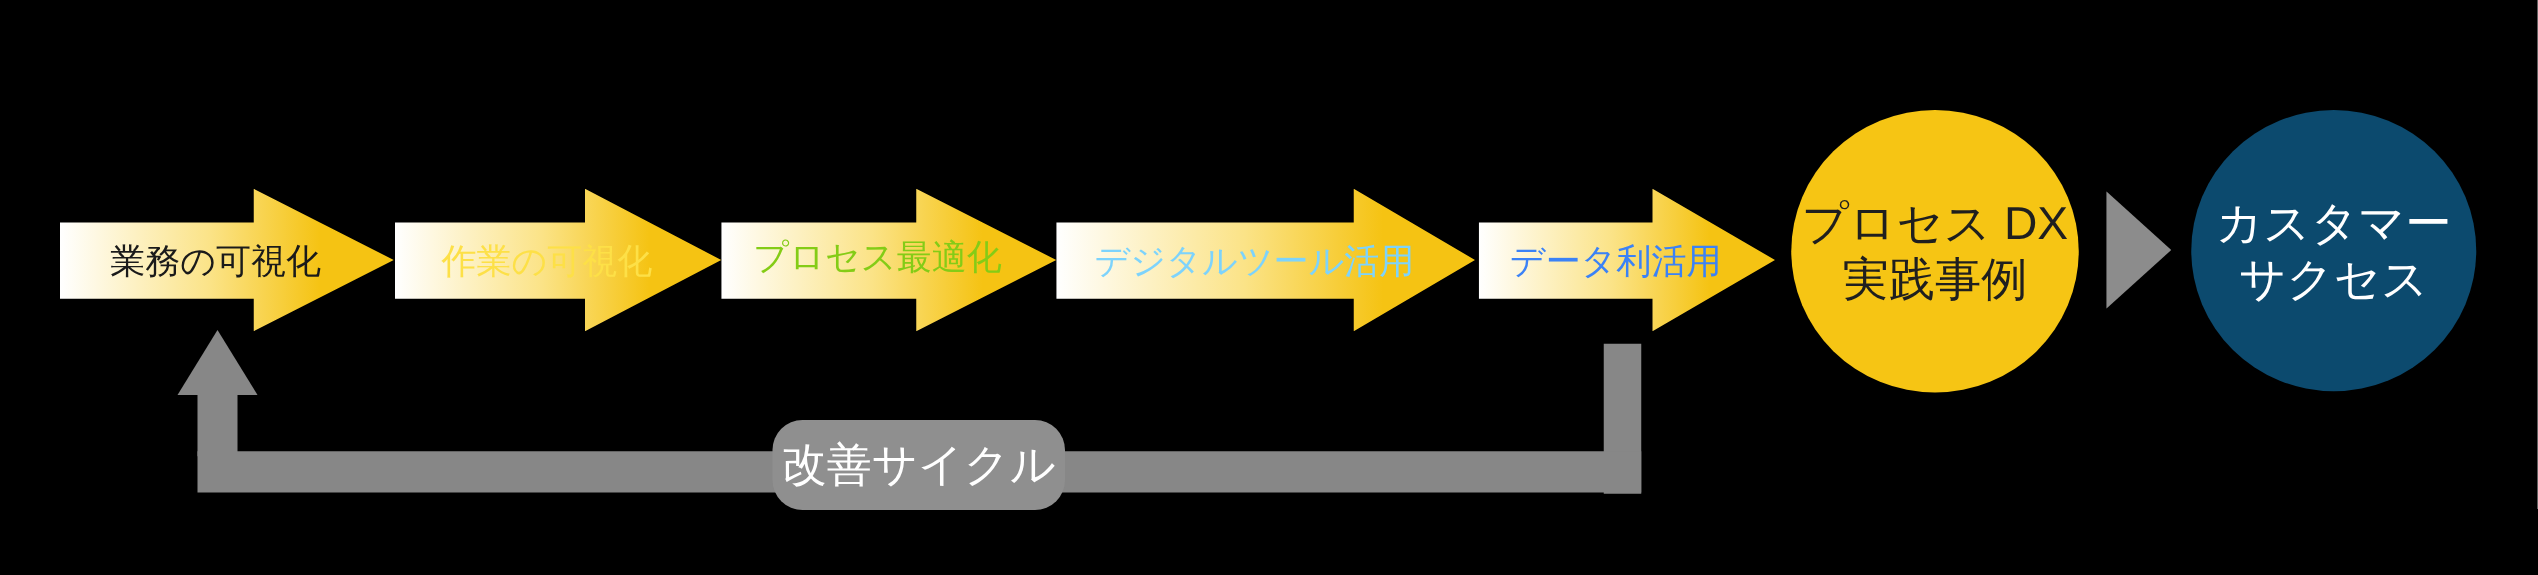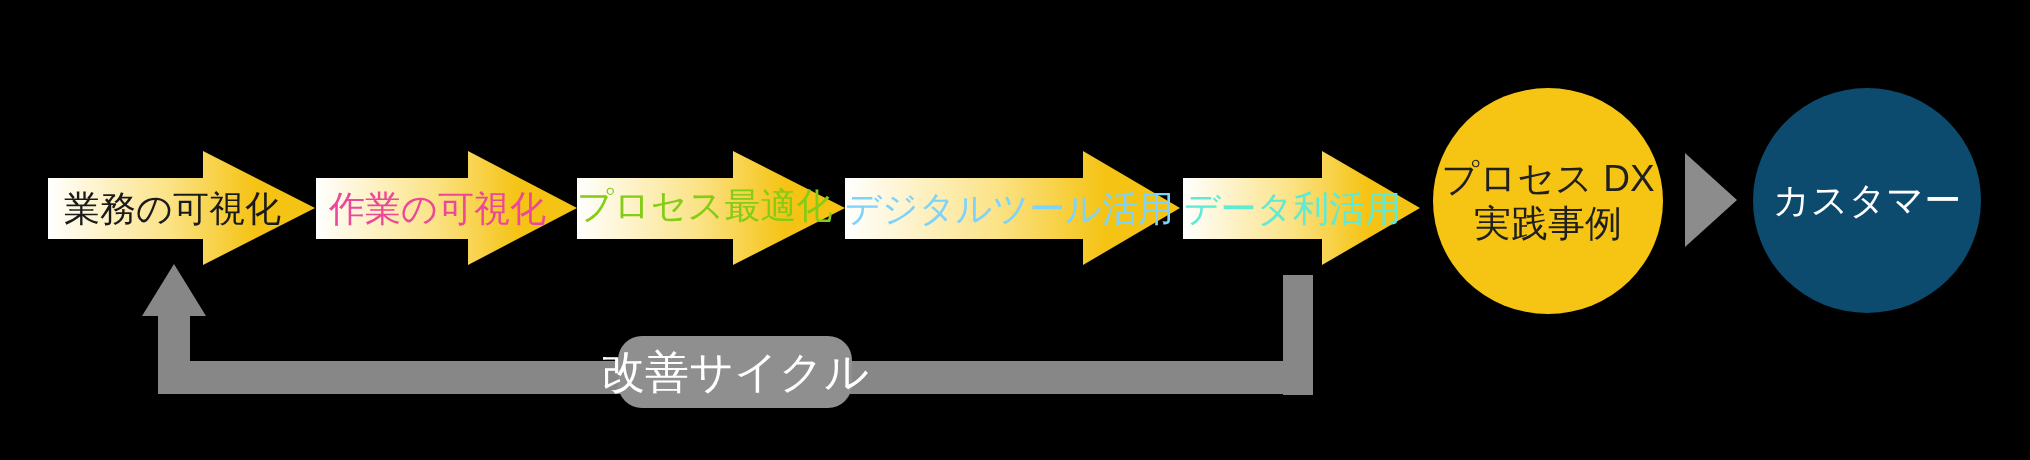--- a/index.html
+++ b/index.html
@@ -12,21 +12,21 @@
   }
   
   .arrow-svg{position:absolute;top:151px;height:114px;display:block;}
   .a1{left:48px;width:267px;}
   .a2{left:316px;width:261px;}
   .a3{left:577px;width:268px;}
   .a4{left:845px;width:335px;}
   .a5{left:1183px;width:237px;}
   .arrow-label{
     position:absolute;top:178px;height:61px;line-height:61px;
-    text-align:center;font-size:36px;font-weight:500;white-space:nowrap;
+    text-align:center;font-size:28px;font-weight:500;white-space:nowrap;
     padding-right:18px;box-sizing:border-box;
   }
   .t1{left:48px;width:267px;}
   .t2{left:316px;width:261px;}
   .t3{left:577px;width:268px;}
   .t4{left:845px;width:335px;}
   .t5{left:1183px;width:237px;}
   
   .circle{
     position:absolute;border-radius:50%;
@@ -44,21 +44,21 @@
   .cyc-vleft{position:absolute;left:158px;top:315px;width:32px;height:50px;}
   .cyc-head{
     position:absolute;left:142px;top:264px;width:0;height:0;
     border-left:32px solid transparent;border-right:32px solid transparent;
     border-bottom:52px solid #878787;
   }
   .cyc-badge{
     position:absolute;left:618px;top:336px;width:234px;height:72px;
     border-radius:24px;display:flex;align-items:center;justify-content:center;
   }
-  .cyc-badge span{font-size:44px;font-weight:500;white-space:nowrap;}
+  .cyc-badge span{font-size:36px;font-weight:500;white-space:nowrap;}
 </style>
 </head>
 <body>
 
 <div class="stage" style="background-color: rgb(0, 0, 0);">
 
   <svg width="0" height="0" style="position:absolute" aria-hidden="true">
     <defs>
       <linearGradient id="goldGrad" x1="0" y1="0" x2="1" y2="0">
         <stop offset="0%" stop-color="#ffffff"></stop>
@@ -70,51 +70,52 @@
   </svg>
 
   <svg class="arrow-svg a1" viewBox="0 0 267 114" preserveAspectRatio="none">
     <polygon points="0,27 155,27 155,0 267,57 155,114 155,88 0,88" fill="url(#goldGrad)"></polygon>
   </svg>
   <div class="arrow-label t1" style="color: rgb(26, 26, 26);">業務の可視化</div>
 
   <svg class="arrow-svg a2" viewBox="0 0 261 114" preserveAspectRatio="none">
     <polygon points="0,27 152,27 152,0 261,57 152,114 152,88 0,88" fill="url(#goldGrad)"></polygon>
   </svg>
-  <div class="arrow-label t2" style="color: #ec4899;">作業の可視化</div>
+  <div class="arrow-label t2" style="color: #fde047;">作業の可視化</div>
 
   <svg class="arrow-svg a3" viewBox="0 0 268 114" preserveAspectRatio="none">
     <polygon points="0,27 156,27 156,0 268,57 156,114 156,88 0,88" fill="url(#goldGrad)"></polygon>
   </svg>
   <div class="arrow-label t3" style="color: #84cc16; font-family: Liberation Mono, monospace;">プロセス最適化</div>
 
   <svg class="arrow-svg a4" viewBox="0 0 335 114" preserveAspectRatio="none">
     <polygon points="0,27 238,27 238,0 335,57 238,114 238,88 0,88" fill="url(#goldGrad)"></polygon>
   </svg>
   <div class="arrow-label t4" style="color: #7dd3fc;">デジタルツール活用</div>
 
   <svg class="arrow-svg a5" viewBox="0 0 237 114" preserveAspectRatio="none">
     <polygon points="0,27 139,27 139,0 237,57 139,114 139,88 0,88" fill="url(#goldGrad)"></polygon>
   </svg>
-  <div class="arrow-label t5" style="color: #5eead4;">データ利活用</div>
+  <div class="arrow-label t5" style="color: #3b82f6;">データ利活用</div>
 
   <div class="circle circle-dx" style="background-color: rgb(246, 197, 20);">
     <div class="circle-text" style="color: rgb(31, 31, 31);">
       <div>プロセス DX</div>
       <div>実践事例</div>
     </div>
   </div>
 
   <svg class="between-arrow" viewBox="0 0 52 94" preserveAspectRatio="none">
     <polygon points="0,0 52,47 0,94" fill="#8c8c8c"></polygon>
   </svg>
 
   <div class="circle circle-cs" style="background-color: #0c4a6e;">
     <div class="circle-text" style="color: rgb(255, 255, 255);">
       <div>カスタマー</div>
+      <div>サクセス</div>
     </div>
   </div>
 
   <div class="cyc-vright" style="background-color: rgb(135, 135, 135);"></div>
   <div class="cyc-hbar" style="background-color: rgb(135, 135, 135);"></div>
   <div class="cyc-vleft" style="background-color: rgb(135, 135, 135);"></div>
   <div class="cyc-head" style="border-bottom-color: rgb(135, 135, 135);"></div>
   <div class="cyc-badge" style="background-color: rgb(143, 143, 143);">
     <span style="color: rgb(255, 255, 255);">改善サイクル</span>
   </div>

